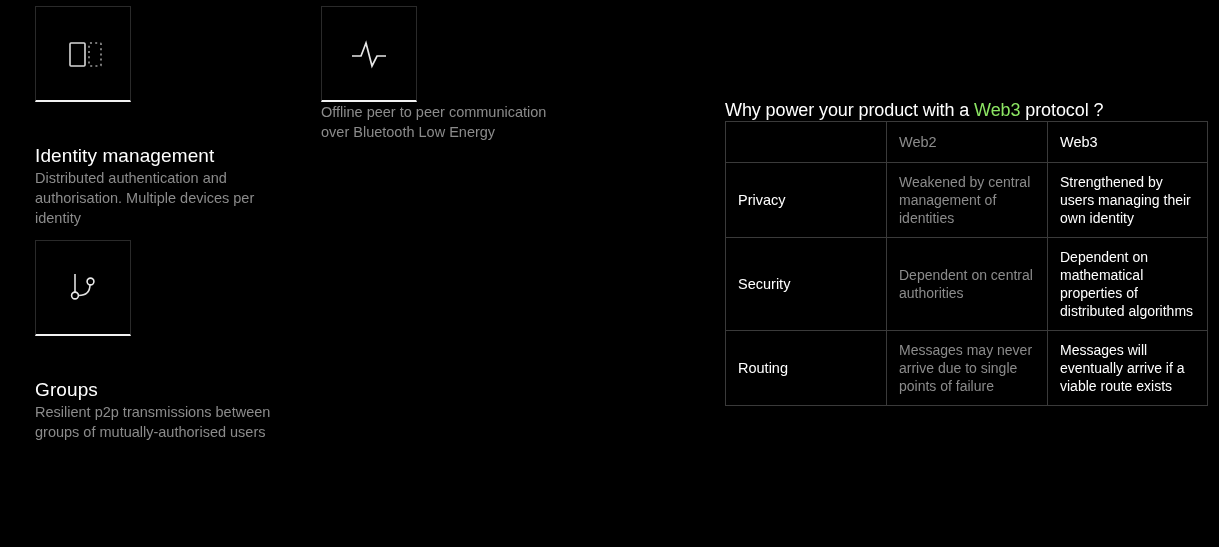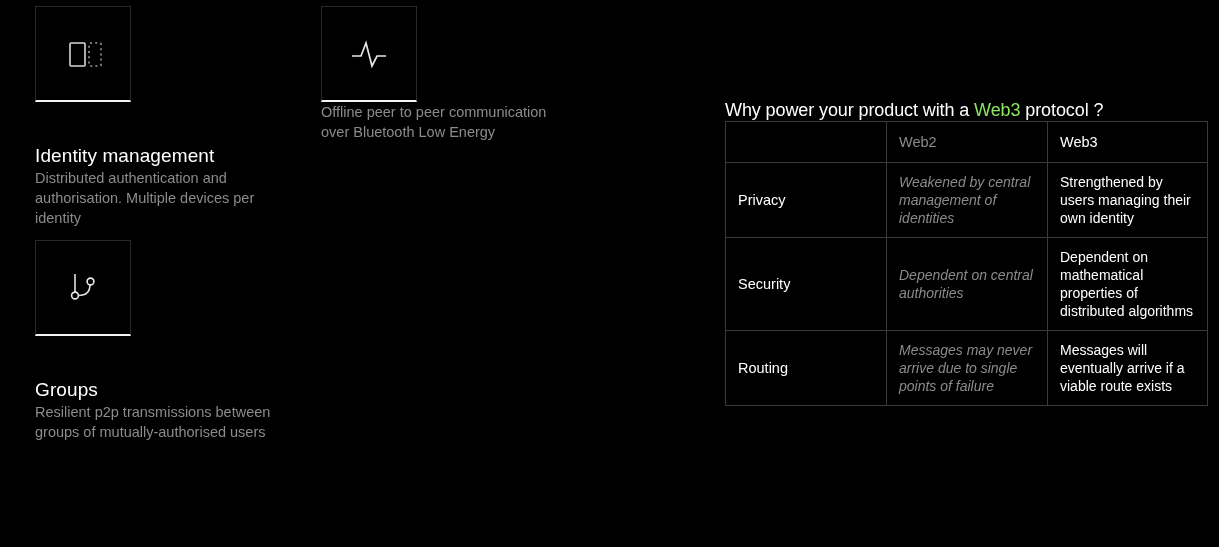--- a/index.html
+++ b/index.html
@@ -101,21 +101,20 @@
     font-size: 14.5px;
   }
   .row-label {
     color: #ffffff;
     font-size: 14.5px;
   }
   .cell-web2 {
     color: #8b8b8b;
     font-size: 14px;
     line-height: 18px;
-    font-style: italic;
   }
   .cell-web3 {
     color: #ffffff;
     font-size: 14px;
     font-weight: bold;
     line-height: 18px;
   }
   svg { display: block; }
 </style>
 </head>

